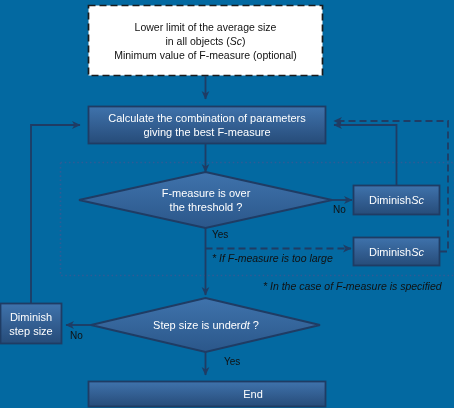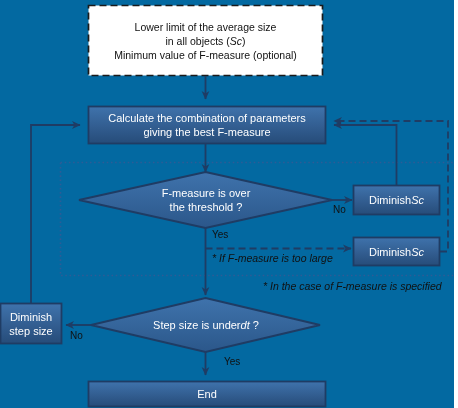--- a/index.html
+++ b/index.html
@@ -120,21 +120,21 @@
   <div class="node-label" style="left:140px;top:308px;width:132px;height:34px;flex-direction:row;">
     <div>Step size is under</div>
     <div><i class="v">dt</i><span> ?</span></div>
   </div>
 
   <div class="node-label" style="left:2px;top:305px;width:58px;height:37px;flex-direction:column;">
     <div>Diminish</div>
     <div>step size</div>
   </div>
 
-  <div class="node-label" style="left:90px;top:383px;width:234px;height:22px;">
+  <div class="node-label" style="left:90px;top:383px;width:234px;height:22px;padding-left:46px;">
     <span>End</span>
   </div>
 
   <div class="edge-label" style="left:333px;top:203px;">No</div>
   <div class="edge-label" style="left:212px;top:228px;">Yes</div>
   <div class="edge-label" style="left:70px;top:329px;">No</div>
   <div class="edge-label" style="left:224px;top:355px;">Yes</div>
 
   <div class="note" style="left:212px;top:252px;">* If F-measure is too large</div>
   <div class="note" style="left:263px;top:280px;">* In the case of F-measure is specified</div>

